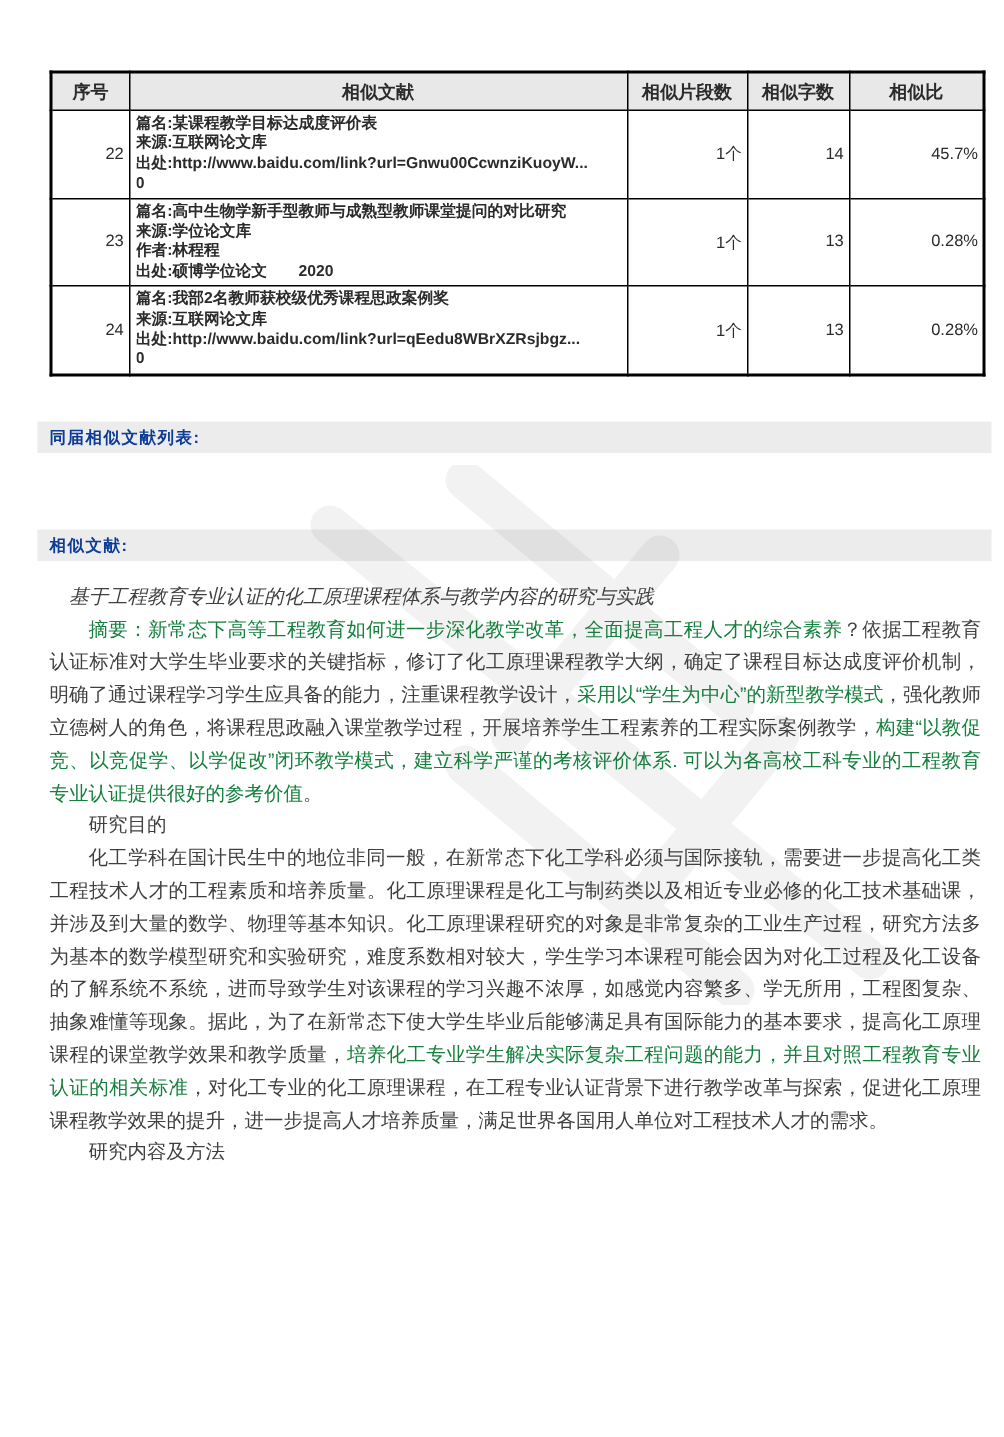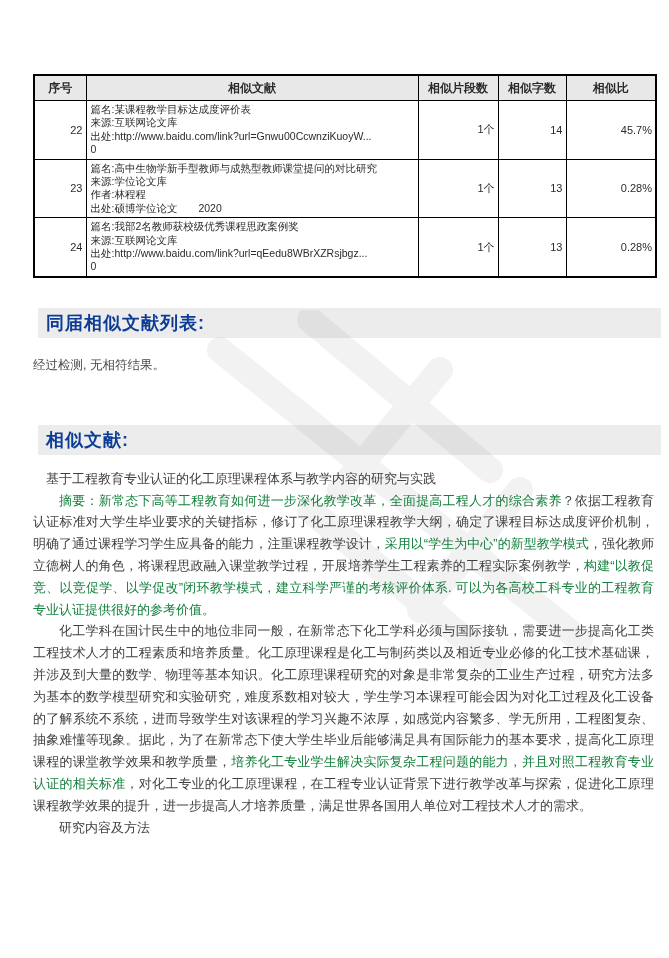--- a/index.html
+++ b/index.html
@@ -6,21 +6,21 @@
   .page{
     position:relative;
     width:669px;height:958px;
     background:#ffffff;
     overflow:hidden;
     font-family:"Liberation Sans","DejaVu Sans",sans-serif;
     color:#3f3f3f;
   }
   
   .sim-table{
-    margin:74px 0 0 33px;
+    margin:47px 0 0 33px;
     width:622px;
     border-collapse:collapse;
     table-layout:fixed;
     border:2px solid #000;
     font-size:11px;
     color:#2b2b2b;
   }
   .sim-table th{
     border:1px solid #000;
     background:#e8e8e8;
@@ -33,34 +33,35 @@
   .sim-table td{
     border:1px solid #000;
     padding:1px 3px;
     text-align:right;
     vertical-align:middle;
   }
   .sim-table td.doc-cell{
     text-align:left;
     vertical-align:top;
     padding:2px 4px;
+    font-weight:bold;
   }
   .doc-line{
     font-size:10.5px;
     line-height:13.4px;
     white-space:nowrap;
     overflow:hidden;
   }
   
   .section-bar{
-    margin:0 8px 0 38px;
+    margin:0 8px 0 25px;
     background:#ececec;
     color:#0c3c96;
     font-weight:bold;
-    font-size:18px;
+    font-size:11px;
     padding:3px 8px;
     letter-spacing:1px;
   }
   .bar-peer{margin-top:30px;}
   .bar-fulltext{margin-top:51px;}
   .peer-result{
     margin:19px 14px 0 33px;
     font-size:12.5px;
     color:#4a4a4a;
   }
@@ -68,21 +69,21 @@
   .fulltext{
     margin:13px 15px 0 33px;
     font-size:13px;
     line-height:21.8px;
     text-align:justify;
   }
   .fulltext p{
     margin:0;
     text-indent:2em;
   }
-  .fulltext p.indent1{text-indent:1em;}
+  .fulltext p.indent1{text-indent:1em;font-style:italic;}
   .fulltext .red{color:#15803d;}
   .fulltext .blk{color:#3f3f3f;}
   
   .watermark{
     position:absolute;
     left:190px;top:310px;
     width:420px;height:360px;
     opacity:0.07;
     pointer-events:none;
   }
@@ -154,24 +155,24 @@
           </td>
           <td>1个</td>
           <td>13</td>
           <td>0.28%</td>
         </tr>
       </tbody>
   </table>
 
   <div class="section-bar bar-peer">同届相似文献列表:</div>
 
-  <div class="peer-result">经过检测, 无相符结果。</div>
 
   <div class="section-bar bar-fulltext">相似文献:</div>
 
   <div class="fulltext">
       <p class="indent1"><span class="blk">基于工程教育专业认证的化工原理课程体系与教学内容的研究与实践</span></p>
       <p><span class="red">摘要：新常态下高等工程教育如何进一步深化教学改革，全面提高工程人才的综合素养</span><span class="blk">？依据工程教育认证标准对大学生毕业要求的关键指标，修订了化工原理课程教学大纲，确定了课程目标达成度评价机制，明确了通过课程学习学生应具备的能力，注重课程教学设计，</span><span class="red">采用以“学生为中心”的新型教学模式</span><span class="blk">，强化教师立德树人的角色，将课程思政融入课堂教学过程，开展培养学生工程素养的工程实际案例教学，</span><span class="red">构建“以教促竞、以竞促学、以学促改”闭环教学模式，建立科学严谨的考核评价体系. 可以为各高校工科专业的工程教育专业认证提供很好的参考价值</span><span class="blk">。</span></p>
+      <p><span class="blk">研究目的</span></p>
       <p><span class="blk">化工学科在国计民生中的地位非同一般，在新常态下化工学科必须与国际接轨，需要进一步提高化工类工程技术人才的工程素质和培养质量。化工原理课程是化工与制药类以及相近专业必修的化工技术基础课，并涉及到大量的数学、物理等基本知识。化工原理课程研究的对象是非常复杂的工业生产过程，研究方法多为基本的数学模型研究和实验研究，难度系数相对较大，学生学习本课程可能会因为对化工过程及化工设备的了解系统不系统，进而导致学生对该课程的学习兴趣不浓厚，如感觉内容繁多、学无所用，工程图复杂、抽象难懂等现象。据此，为了在新常态下使大学生毕业后能够满足具有国际能力的基本要求，提高化工原理课程的课堂教学效果和教学质量，</span><span class="red">培养化工专业学生解决实际复杂工程问题的能力，并且对照工程教育专业认证的相关标准</span><span class="blk">，对化工专业的化工原理课程，在工程专业认证背景下进行教学改革与探索，促进化工原理课程教学效果的提升，进一步提高人才培养质量，满足世界各国用人单位对工程技术人才的需求。</span></p>
       <p><span class="blk">研究内容及方法</span></p>
     </div>
 
 </div>
 
 </body></html>

